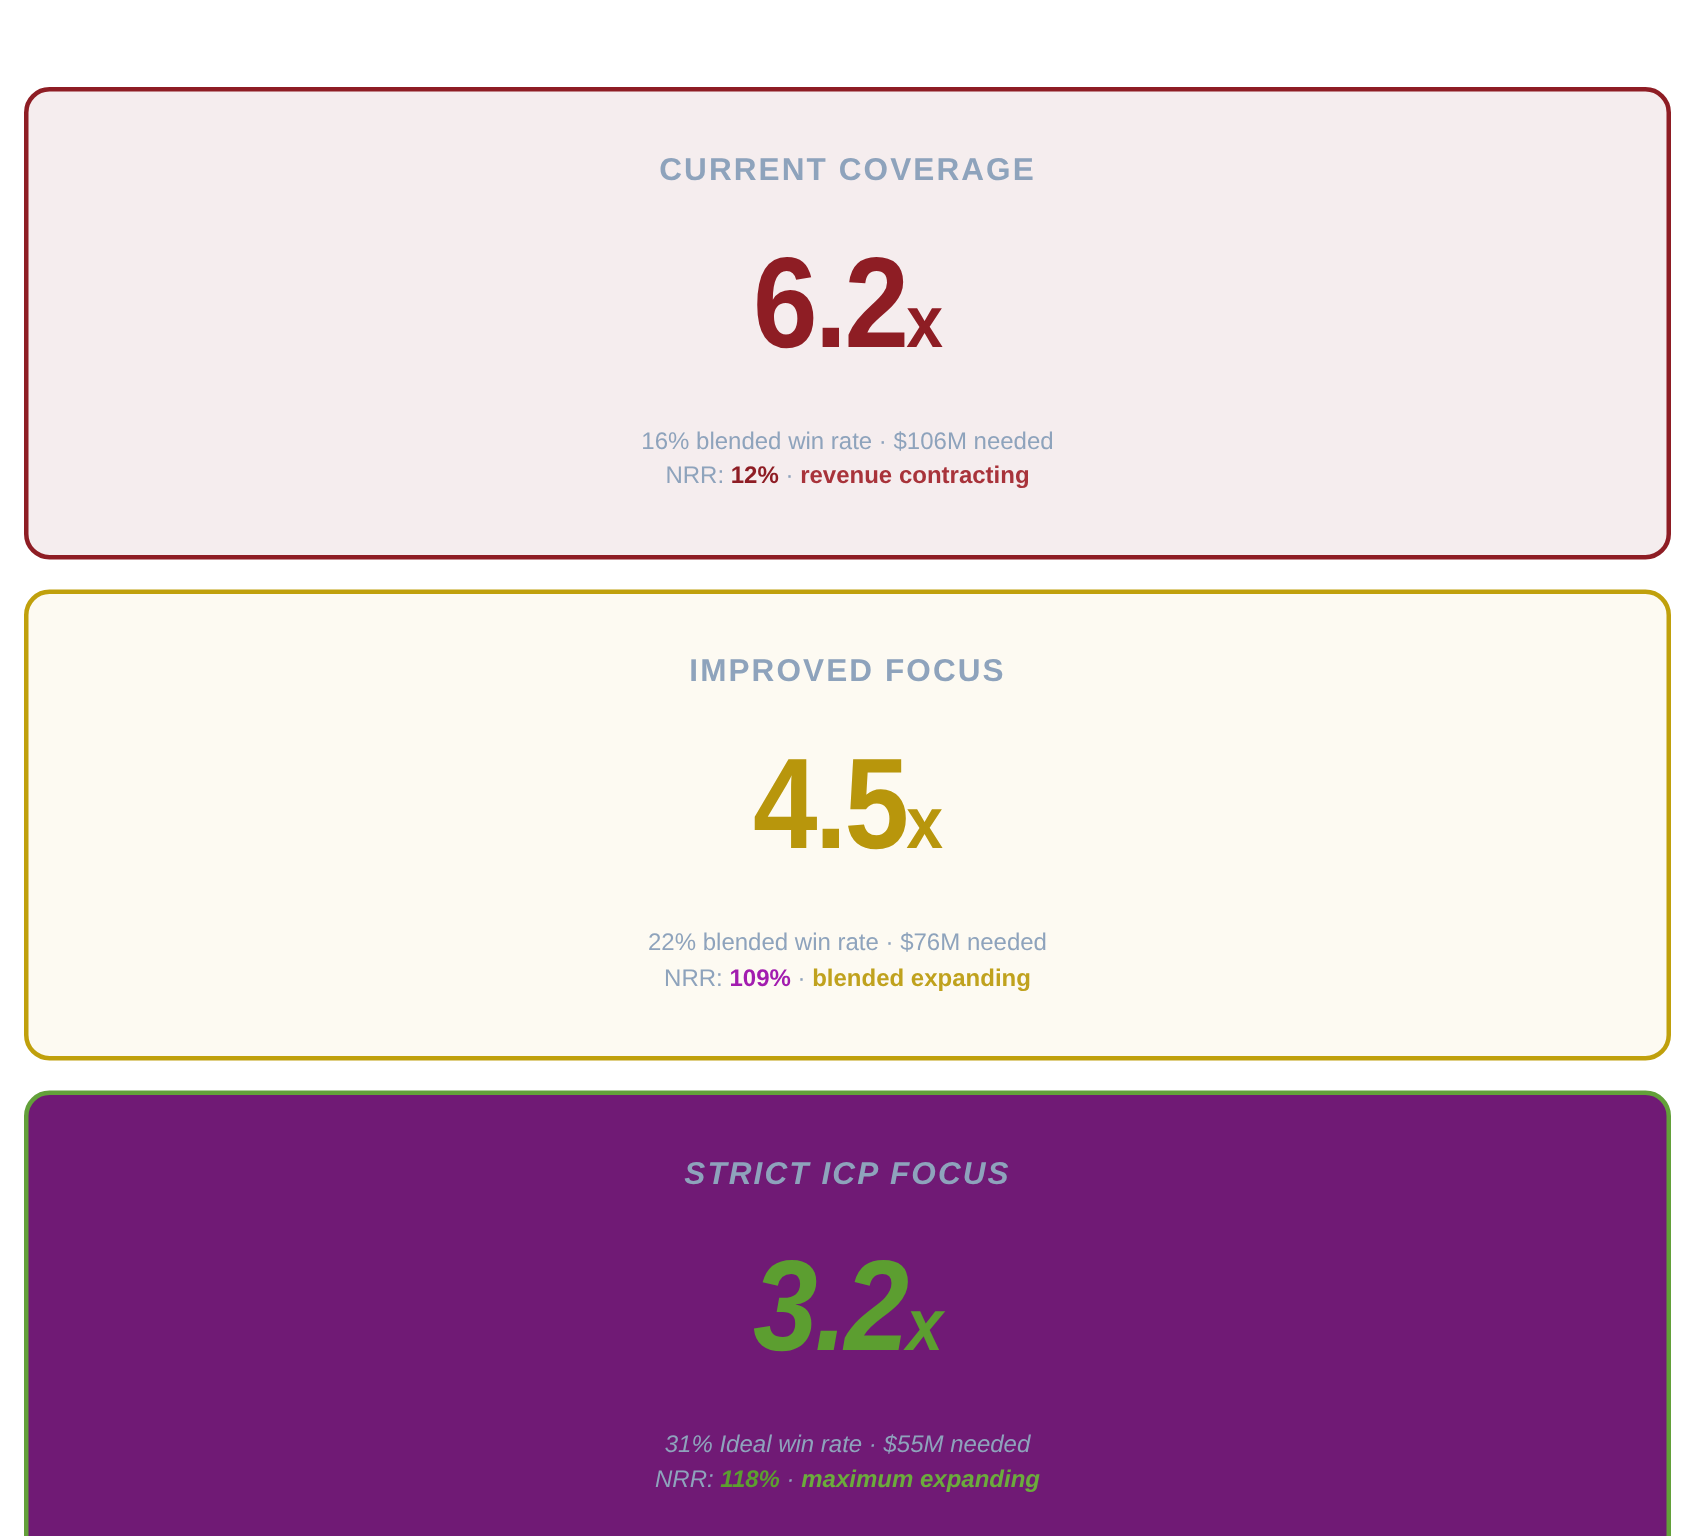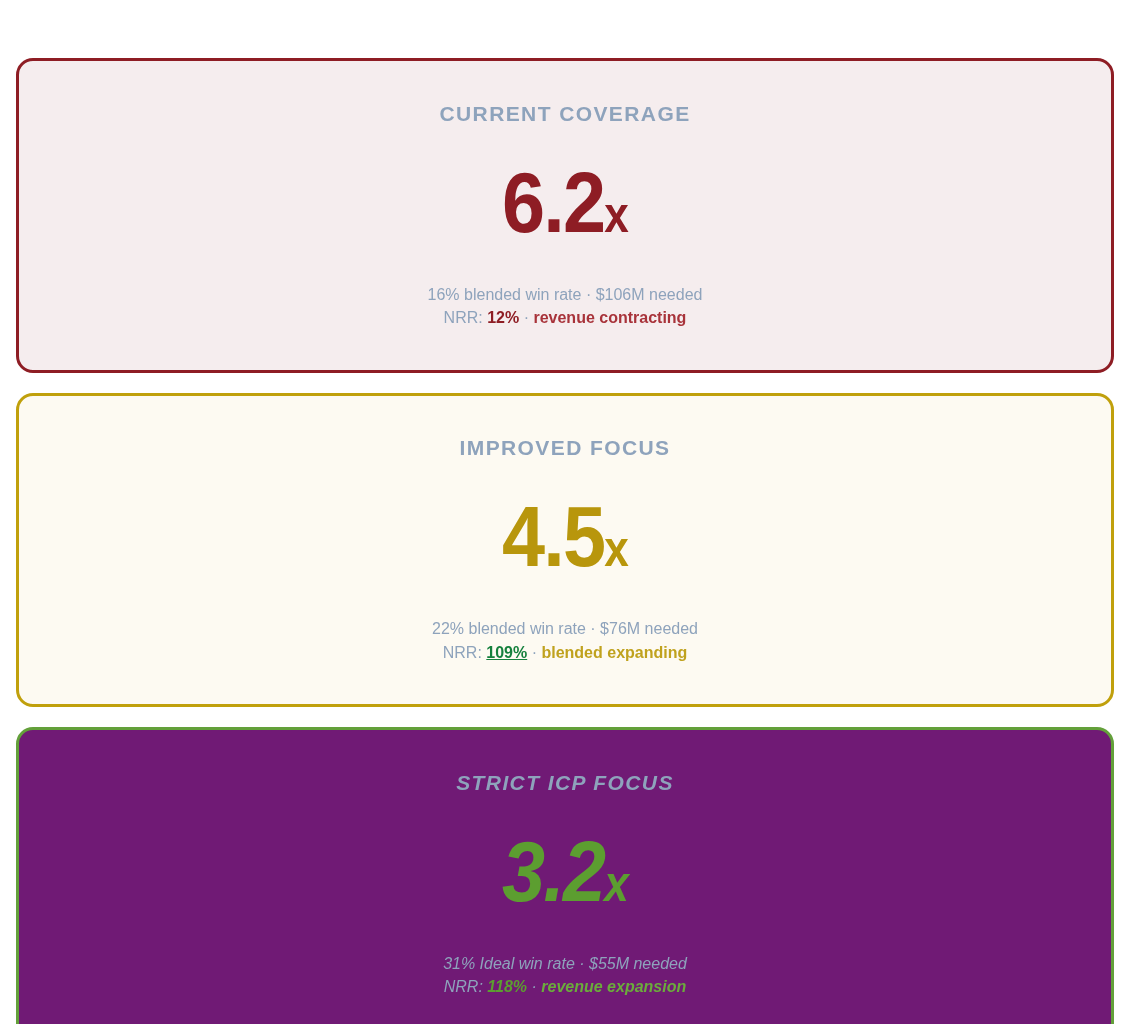--- a/index.html
+++ b/index.html
@@ -98,21 +98,21 @@
   }
   .theme-current .card-value { color: #8E1D24; }
   .theme-current .nrr-value  { color: #8E1D24; }
   .theme-current .nrr-note   { color: #A8333A; }
 
   .scenario-card.theme-improved {
     border-color: #C0A00C;
     background: #FDFAF2;
   }
   .theme-improved .card-value { color: #B8960C; }
-  .theme-improved .nrr-value  { color: #15803d; text-decoration: underline; }
+  .theme-improved .nrr-value  { color: #a21caf; }
   .theme-improved .nrr-note   { color: #C0A21E; }
 
   .scenario-card.theme-strict {
     border-color: #63A03A;
     background: #701a75;
     font-style: italic;
   }
   .theme-strict .card-value { color: #5C9E30; }
   .theme-strict .nrr-value  { color: #5C9E30; }
   .theme-strict .nrr-note   { color: #6BAB3C; }
@@ -133,16 +133,16 @@
     <h3 class="card-label">IMPROVED FOCUS</h3>
     <div class="card-value"><span>4.5</span><span class="value-suffix">x</span></div>
     <p class="card-detail">22% blended win rate · $76M needed</p>
     <p class="card-detail"><span>NRR:</span>&nbsp;<span class="nrr-value">109%</span>&nbsp;<span class="sep">·</span>&nbsp;<span class="nrr-note">blended expanding</span></p>
   </section>
 
   <section class="scenario-card theme-strict">
     <h3 class="card-label">STRICT ICP FOCUS</h3>
     <div class="card-value"><span>3.2</span><span class="value-suffix">x</span></div>
     <p class="card-detail">31% Ideal win rate · $55M needed</p>
-    <p class="card-detail"><span>NRR:</span>&nbsp;<span class="nrr-value">118%</span>&nbsp;<span class="sep">·</span>&nbsp;<span class="nrr-note">revenue expansion</span></p>
+    <p class="card-detail"><span>NRR:</span>&nbsp;<span class="nrr-value">118%</span>&nbsp;<span class="sep">·</span>&nbsp;<span class="nrr-note">maximum expanding</span></p>
   </section>
 
 </div>
 
 </body></html>

